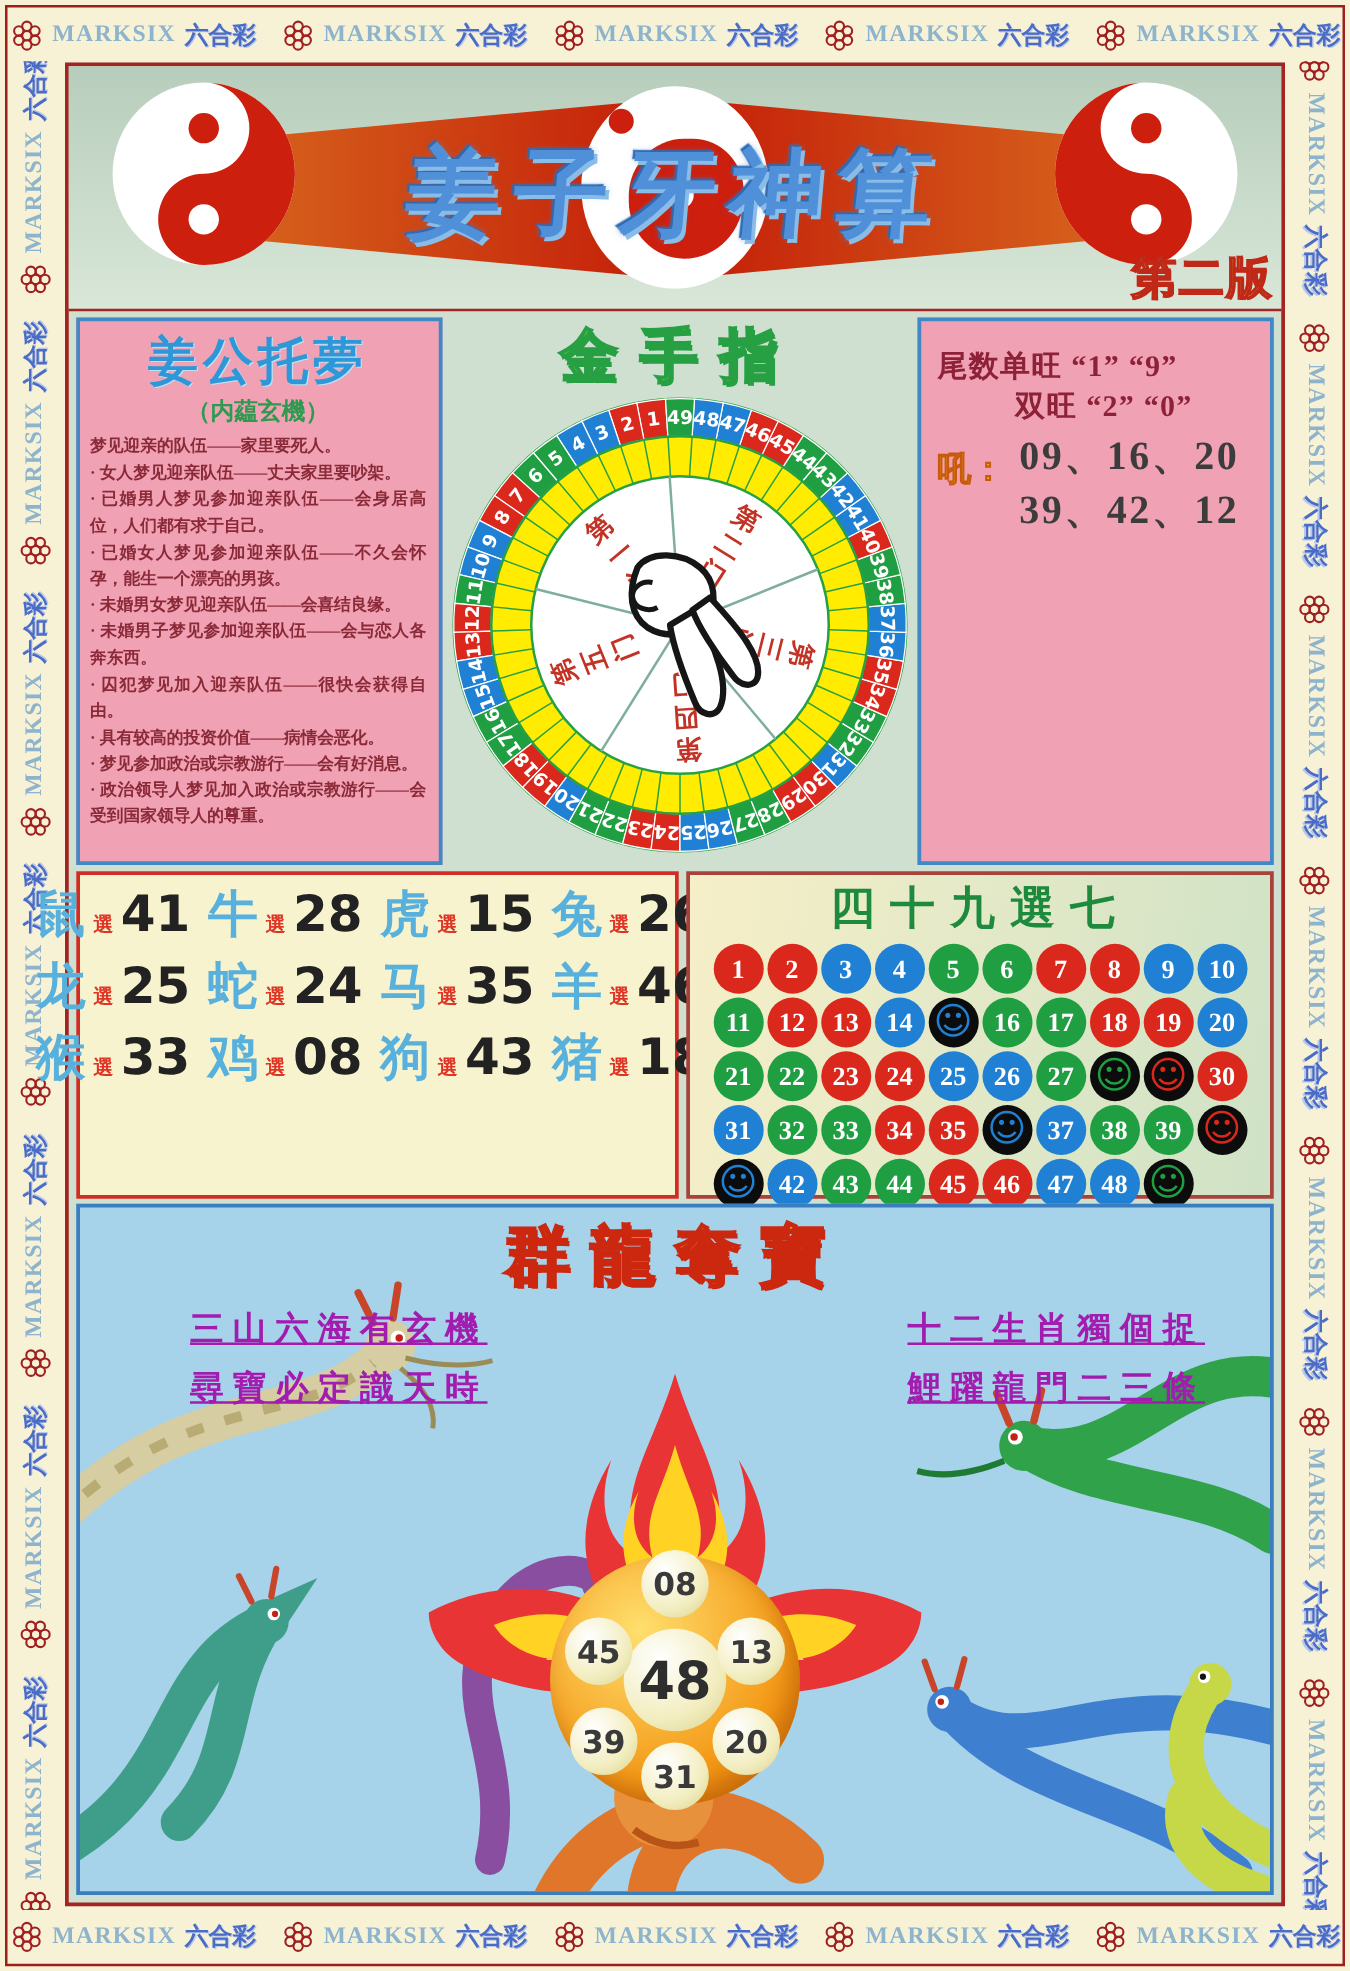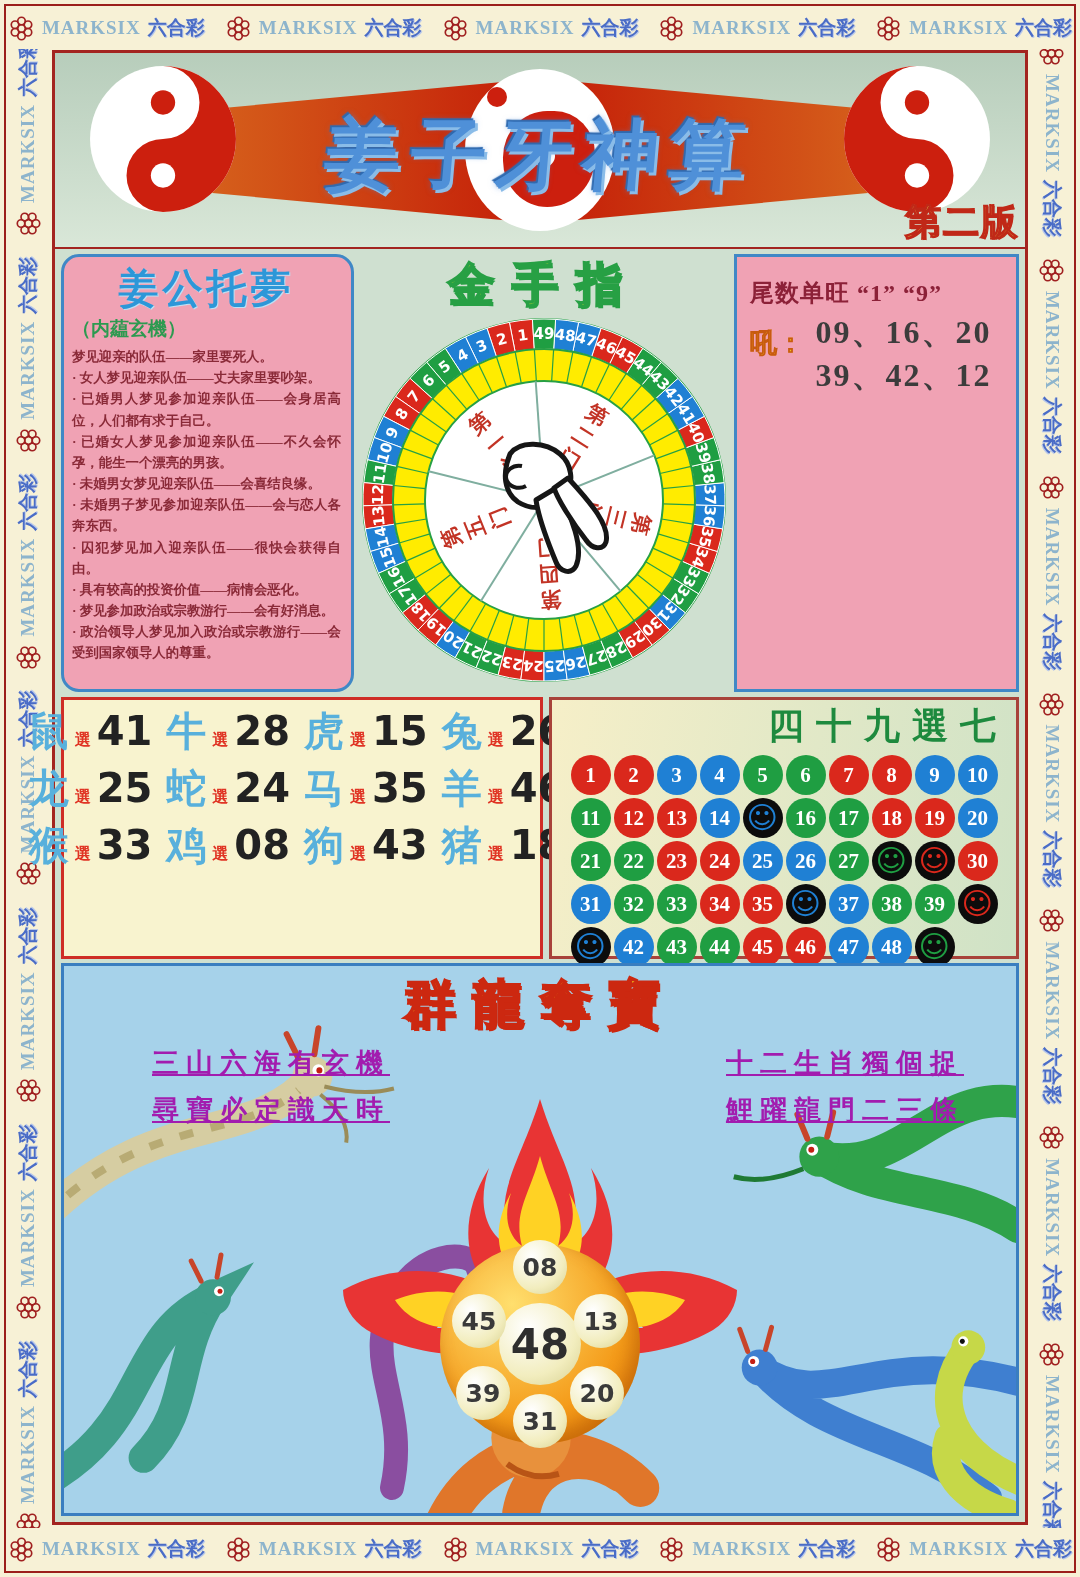--- a/index.html
+++ b/index.html
@@ -36,44 +36,44 @@
   .medallion .blob { position:absolute; left:38px; top:42px; width:92px; height:96px; background:#cc1f0e; border-radius:50% 46% 54% 50%; }
   .medallion .blob .dot { position:absolute; left:30px; top:34px; width:22px; height:22px; background:#fff; border-radius:50%; }
   .medallion .reddot { position:absolute; left:22px; top:18px; width:20px; height:20px; background:#cc1f0e; border-radius:50%; }
   .masthead-title { position:absolute; left:0; right:0; top:52px; z-index:5; text-align:center; font-size:76px; font-weight:bold; color:#4f90d8; letter-spacing:10px; transform:skewX(-5deg); text-shadow:3px 3px 0 #8abce8, -2px -2px 1px #2f6ab0, 0 0 6px rgba(80,140,220,.55); }
   .header-subtitle { position:absolute; left:0; right:0; bottom:2px; z-index:6; text-align:center; font-size:34px; font-weight:bold; color:#ad1608; letter-spacing:7px; }
   .edition { position:absolute; right:6px; bottom:0; z-index:7; font-size:36px; font-weight:bold; color:#dde44e; -webkit-text-stroke:1.3px #c02818; text-shadow:1px 1px 0 #c02818; letter-spacing:2px; }
 
   
   .row2 { display:flex; gap:6px; padding:5px 6px; height:448px; }
   .panel-pink { background:#f0a2b4; border:3px solid #4088c6; }
-  .dream-panel { width:294px; padding:4px 10px 4px 8px;border-radius:18px; }
+  .dream-panel { width:294px; padding:4px 10px 4px 8px; }
   .dream-title { text-align:center; font-size:40px; font-weight:bold; color:#2d97d8; letter-spacing:4px; text-shadow:1px 1px 0 #bde0f4; }
-  .dream-sub { text-align:left; font-size:19px; font-weight:bold; color:#2d9a50; margin-bottom:4px; }
+  .dream-sub { text-align:center; font-size:19px; font-weight:bold; color:#2d9a50; margin-bottom:4px; }
   .dream-item { font-size:13.4px; line-height:1.58; color:#8a2a38; font-weight:bold; text-align:justify; }
   .wheel-panel { flex:1; text-align:center; position:relative; }
   .gf-title { font-size:46px; font-weight:bold; color:#f3ec25; letter-spacing:18px; -webkit-text-stroke:2px #27a044; text-shadow:2px 2px 0 #27a044; margin-top:0px; }
   .analysis-panel { width:286px; padding:10px 13px 4px; }
   .analysis-par { font-size:22.5px; line-height:1.82; color:#8c2138; font-weight:bold; text-align:justify; text-indent:3em; letter-spacing:1px; }
   .tail1 { margin-top:10px; font-size:24px; font-weight:bold; color:#8c2138; letter-spacing:1px; }
   .tail2 { font-size:24px; font-weight:bold; color:#8c2138; padding-left:62px; letter-spacing:1px; }
   .roar-row { display:flex; margin-top:2px; }
   .roar-label { font-size:27px; font-weight:bold; color:#f0c41c; -webkit-text-stroke:0.8px #c85a10; padding-top:14px; }
   .roar-nums { flex:1; text-align:center; font-size:32px; font-weight:bold; color:#3c3c3c; line-height:1.35; letter-spacing:2px; }
 
   
   .row3 { display:flex; gap:6px; padding:0 6px; height:262px; }
   .zodiac-panel { width:482px; background:#f8f3cf; border:3px solid #cf2d26; padding:4px 8px; }
   .zodiac-title { text-align:center; font-size:38px; font-weight:bold; color:#e32119; letter-spacing:9px; margin-bottom:6px; }
   .zodiac-row { display:flex; justify-content:center; align-items:baseline; gap:4px; margin-bottom:2px; }
   .z-animal { font-size:40px; font-weight:bold; color:#58b0dc; }
   .z-pick { font-size:16px; font-weight:bold; color:#e03424; padding:0 2px; }
   .z-num { font-size:40px; font-weight:bold; color:#222; font-family:"DejaVu Sans",sans-serif; margin-right:10px; }
   .pick7-panel { flex:1; background:linear-gradient(100deg,#f6efc8,#cfe2c6); border:3px solid #a8423a; padding:2px 8px; }
-  .pick7-title { text-align:right; font-size:36px; font-weight:bold; color:#1e8a3e; letter-spacing:12px; margin-bottom:4px; }
+  .pick7-title { text-align:center; font-size:36px; font-weight:bold; color:#1e8a3e; letter-spacing:12px; margin-bottom:4px; }
   .ball-grid { display:grid; grid-template-columns:repeat(10,40px); grid-auto-rows:40px; gap:3px; justify-content:center; }
   .ball { width:40px; height:40px; border-radius:50%; display:flex; align-items:center; justify-content:center; color:#fff; font-size:21px; font-weight:bold; font-family:"Liberation Serif",serif; }
   .ball.smiley { background:#0c0c0c !important; font-family:"DejaVu Sans",sans-serif; font-size:30px; line-height:1; }
 
   
   .dragon-panel { flex:1; margin:4px 6px 6px; background:#a6d2ea; border:3px solid #3a7ec0; position:relative; overflow:hidden; }
   .dragon-art { position:absolute; inset:0; width:100%; height:100%; }
   .dragon-title { position:absolute; left:0; right:0; top:4px; text-align:center; font-size:52px; font-weight:bold; color:#f8d818; letter-spacing:16px; -webkit-text-stroke:2px #cc2810; text-shadow:2px 2px 0 #cc2810; z-index:5; }
   .poem { position:absolute; top:74px; z-index:5; font-size:27px; font-weight:bold; color:#a21caf; letter-spacing:7px; line-height:1.75;text-decoration:underline; }
   .poem-left { left:88px; }
@@ -643,20 +643,21 @@
               <path d="M150,138 C142,158 144,176 158,186 C174,196 196,192 206,178 C214,166 212,148 200,138 C186,126 160,124 150,138 Z" fill="#ffffff" stroke="#161616" stroke-width="5" stroke-linejoin="round"></path>
               <path d="M196,172 C212,200 224,232 216,250 C211,259 200,256 196,246 C186,222 178,198 176,184 Z" fill="#ffffff" stroke="#161616" stroke-width="5" stroke-linejoin="round"></path>
               <path d="M208,162 C232,188 250,210 246,226 C243,235 232,233 226,224 C212,206 198,184 194,172 Z" fill="#ffffff" stroke="#161616" stroke-width="5" stroke-linejoin="round"></path>
               <path d="M162,150 a13,11 0 1,0 4,20" fill="none" stroke="#161616" stroke-width="4"></path>
             </g>
           </svg>
       </div>
 
       <div class="panel-pink analysis-panel">
         <div class="tail1">尾数单旺 “1” “9”</div>
+        <div class="tail2">双旺 “2” “0”</div>
         <div class="roar-row">
           <span class="roar-label">吼：</span>
           <span class="roar-nums">
             <span>09、16、20</span><br>
             <span>39、42、12</span>
           </span>
         </div>
       </div>
     </div>
 

